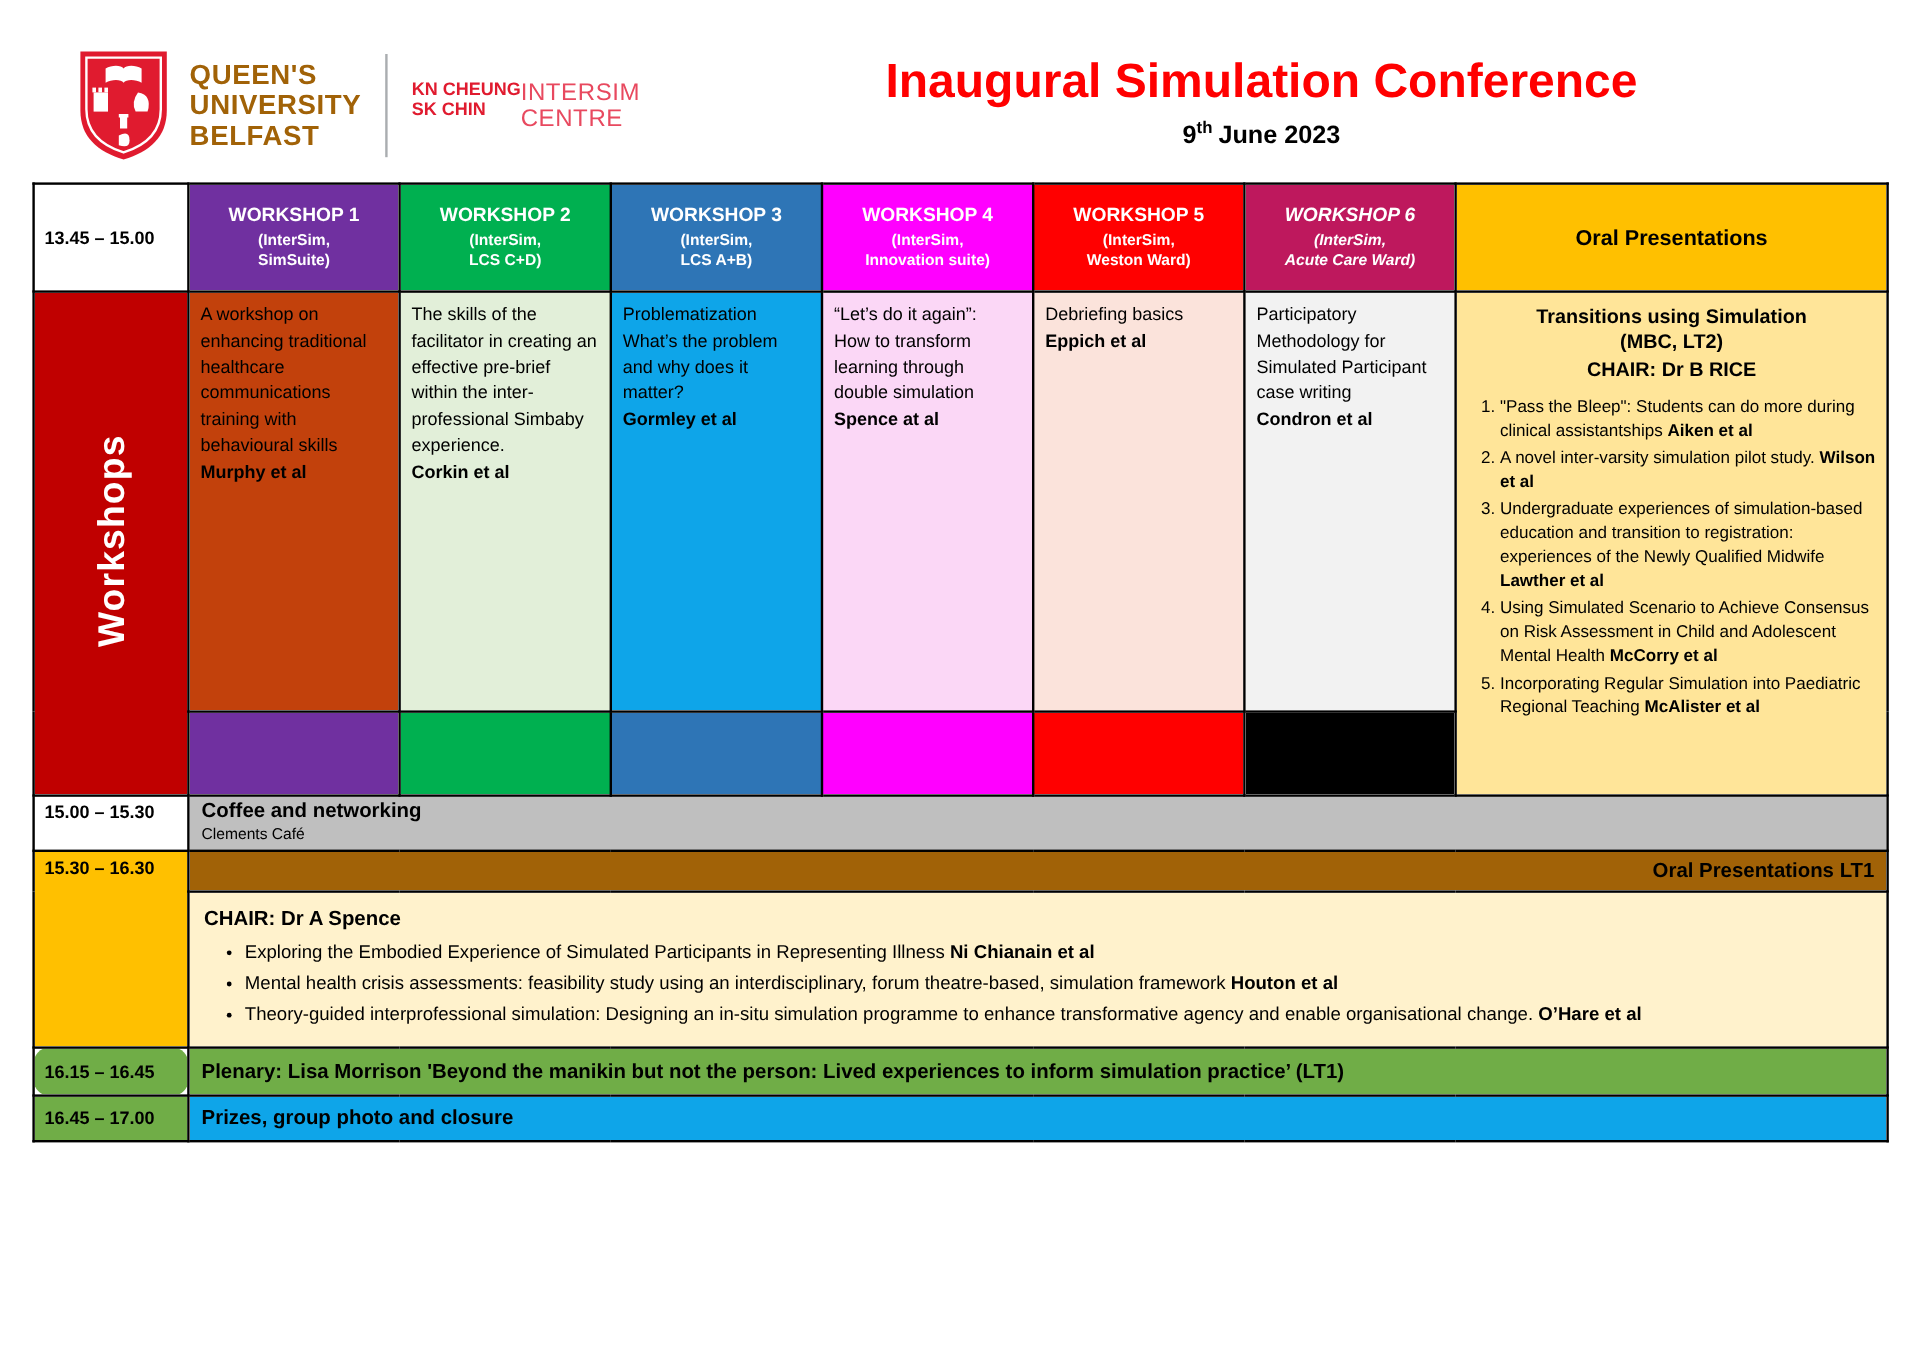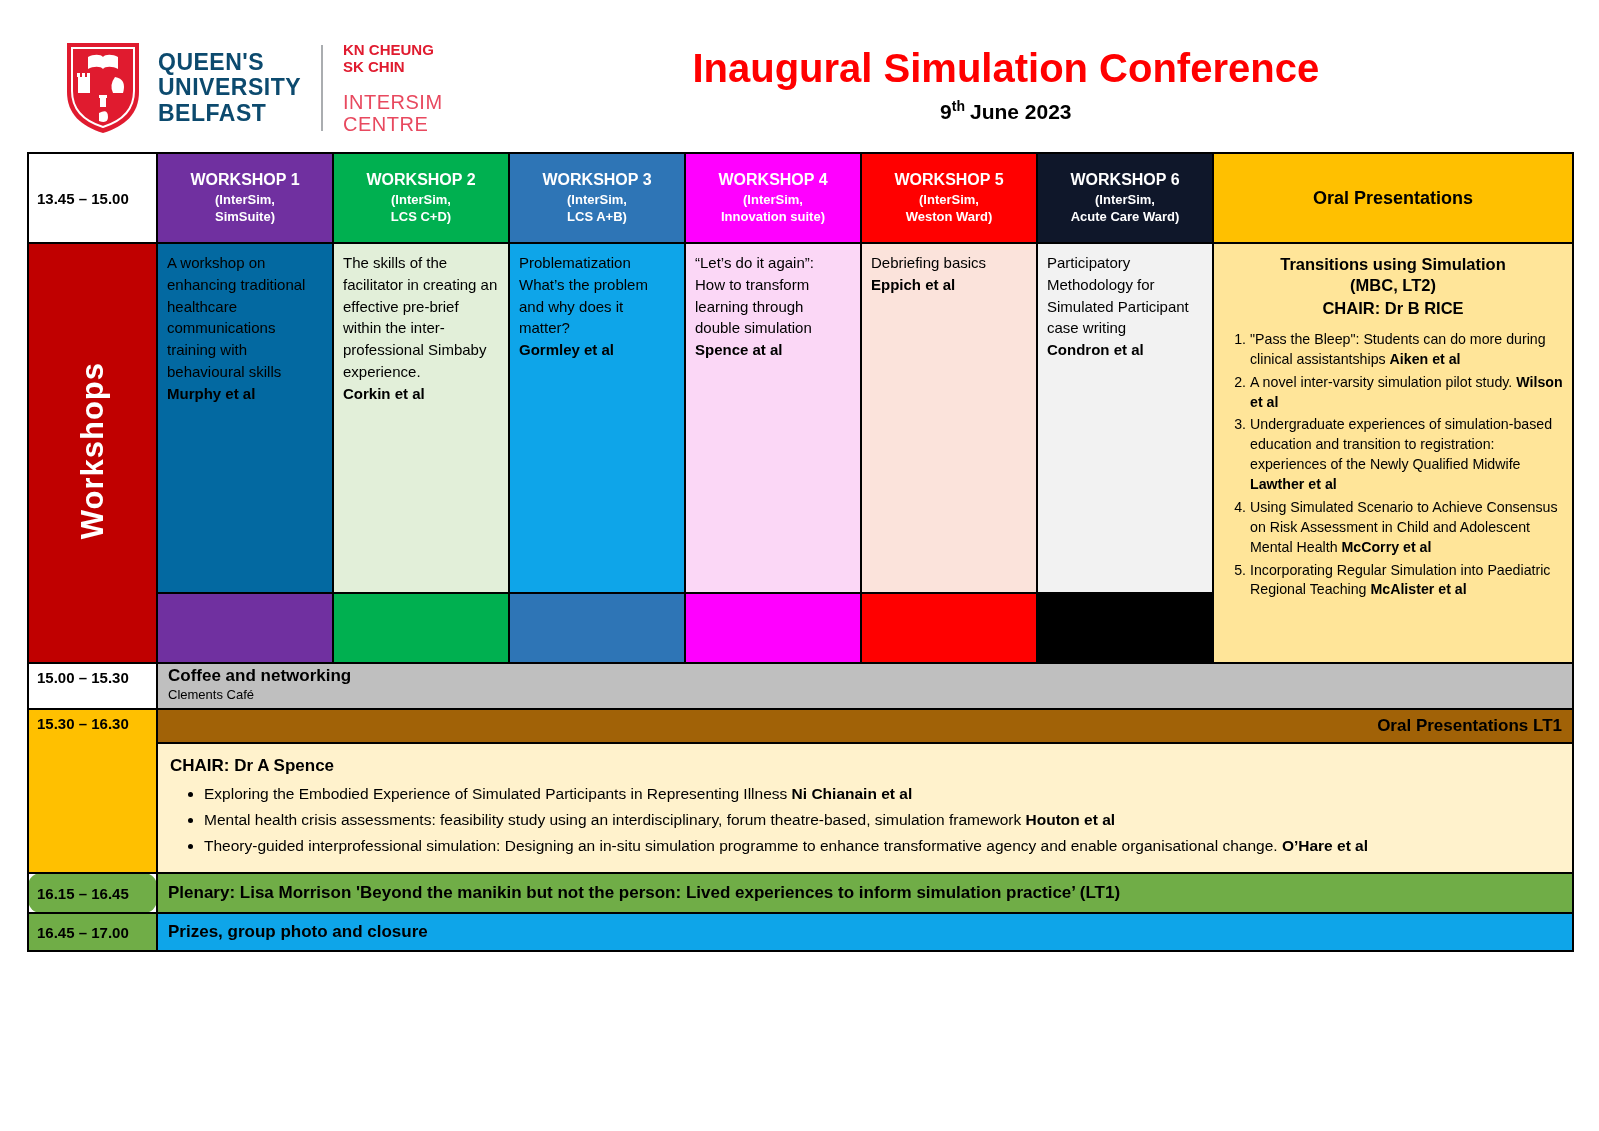--- a/index.html
+++ b/index.html
@@ -8,24 +8,24 @@
     font-family: "Liberation Sans", sans-serif;
     color: #000;
   }
   .page { position: relative; width: 1599px; height: 1131px; }
 
   
   .top-header { display: flex; align-items: flex-start; padding: 40px 30px 0 62px; }
   .logo-group { display: flex; align-items: center; gap: 14px; }
   .uni-wordmark {
     white-space: pre-line; font-weight: bold; font-size: 23px; line-height: 1.1;
-    color: #0c4a6e; letter-spacing: 0.5px;
+    color: #a16207; letter-spacing: 0.5px;
   }
   .logo-divider { width: 0; height: 86px; border-left: 2px solid #aaadb0; margin: 0 6px; }
-  .centre-wordmark { display: flex; flex-direction: column; gap: 16px; justify-content: center; }
+  .centre-wordmark { display: flex; flex-direction: row; gap: 0; justify-content: center; }
   .centre-top { white-space: pre-line; font-weight: bold; font-size: 15px; line-height: 1.15; color: #E01B2F; }
   .centre-bottom { white-space: pre-line; font-weight: normal; font-size: 20px; line-height: 1.1; color: #E8495F; letter-spacing: 0.5px; }
   .title-block { flex: 1; text-align: center; padding-top: 6px; }
   .conf-title { font-size: 40px; font-weight: bold; color: #FF0000; line-height: 1.1; }
   .conf-date { margin-top: 8px; font-size: 21px; font-weight: bold; color: #000; }
   .conf-date sup { font-size: 14px; }
   .conf-date .date-rest { margin-left: 5px; }
 
   
   table.schedule {
@@ -147,33 +147,33 @@
       <td class="whdr" style="background-color: rgb(255, 0, 255);">
         <div class="wname">WORKSHOP 4</div>
         <div class="wloc">(InterSim,
 Innovation suite)</div>
       </td>
       <td class="whdr" style="background-color: rgb(255, 0, 0);">
         <div class="wname">WORKSHOP 5</div>
         <div class="wloc">(InterSim,
 Weston Ward)</div>
       </td>
-      <td class="whdr" style="background-color: #0f172a;">
+      <td class="whdr" style="background-color: #be185d; font-style: italic;">
         <div class="wname">WORKSHOP 6</div>
         <div class="wloc">(InterSim,
 Acute Care Ward)</div>
       </td>
       <td class="oral-hdr" style="background-color: rgb(255, 192, 0);">Oral Presentations</td>
     </tr>
 
     <tr style="height:350px">
       <td class="side-label-cell" rowspan="2" style="background-color: rgb(192, 0, 0);">
         <div class="vert-text">Workshops</div>
       </td>
-      <td class="wbody" style="background-color: #0369a1;">
+      <td class="wbody" style="background-color: #c2410c;">
         <div class="cell-desc">A workshop on enhancing traditional healthcare communications training with behavioural skills</div>
         <div class="cell-authors">Murphy et al</div>
       </td>
       <td class="wbody" style="background-color: rgb(226, 239, 217);">
         <div class="cell-desc">The skills of the facilitator in creating an effective pre-brief within the inter-professional Simbaby experience.</div>
         <div class="cell-authors">Corkin et al</div>
       </td>
       <td class="wbody" style="background-color: #0ea5e9;">
         <div class="cell-desc">Problematization
 What’s the problem and why does it matter?</div>

